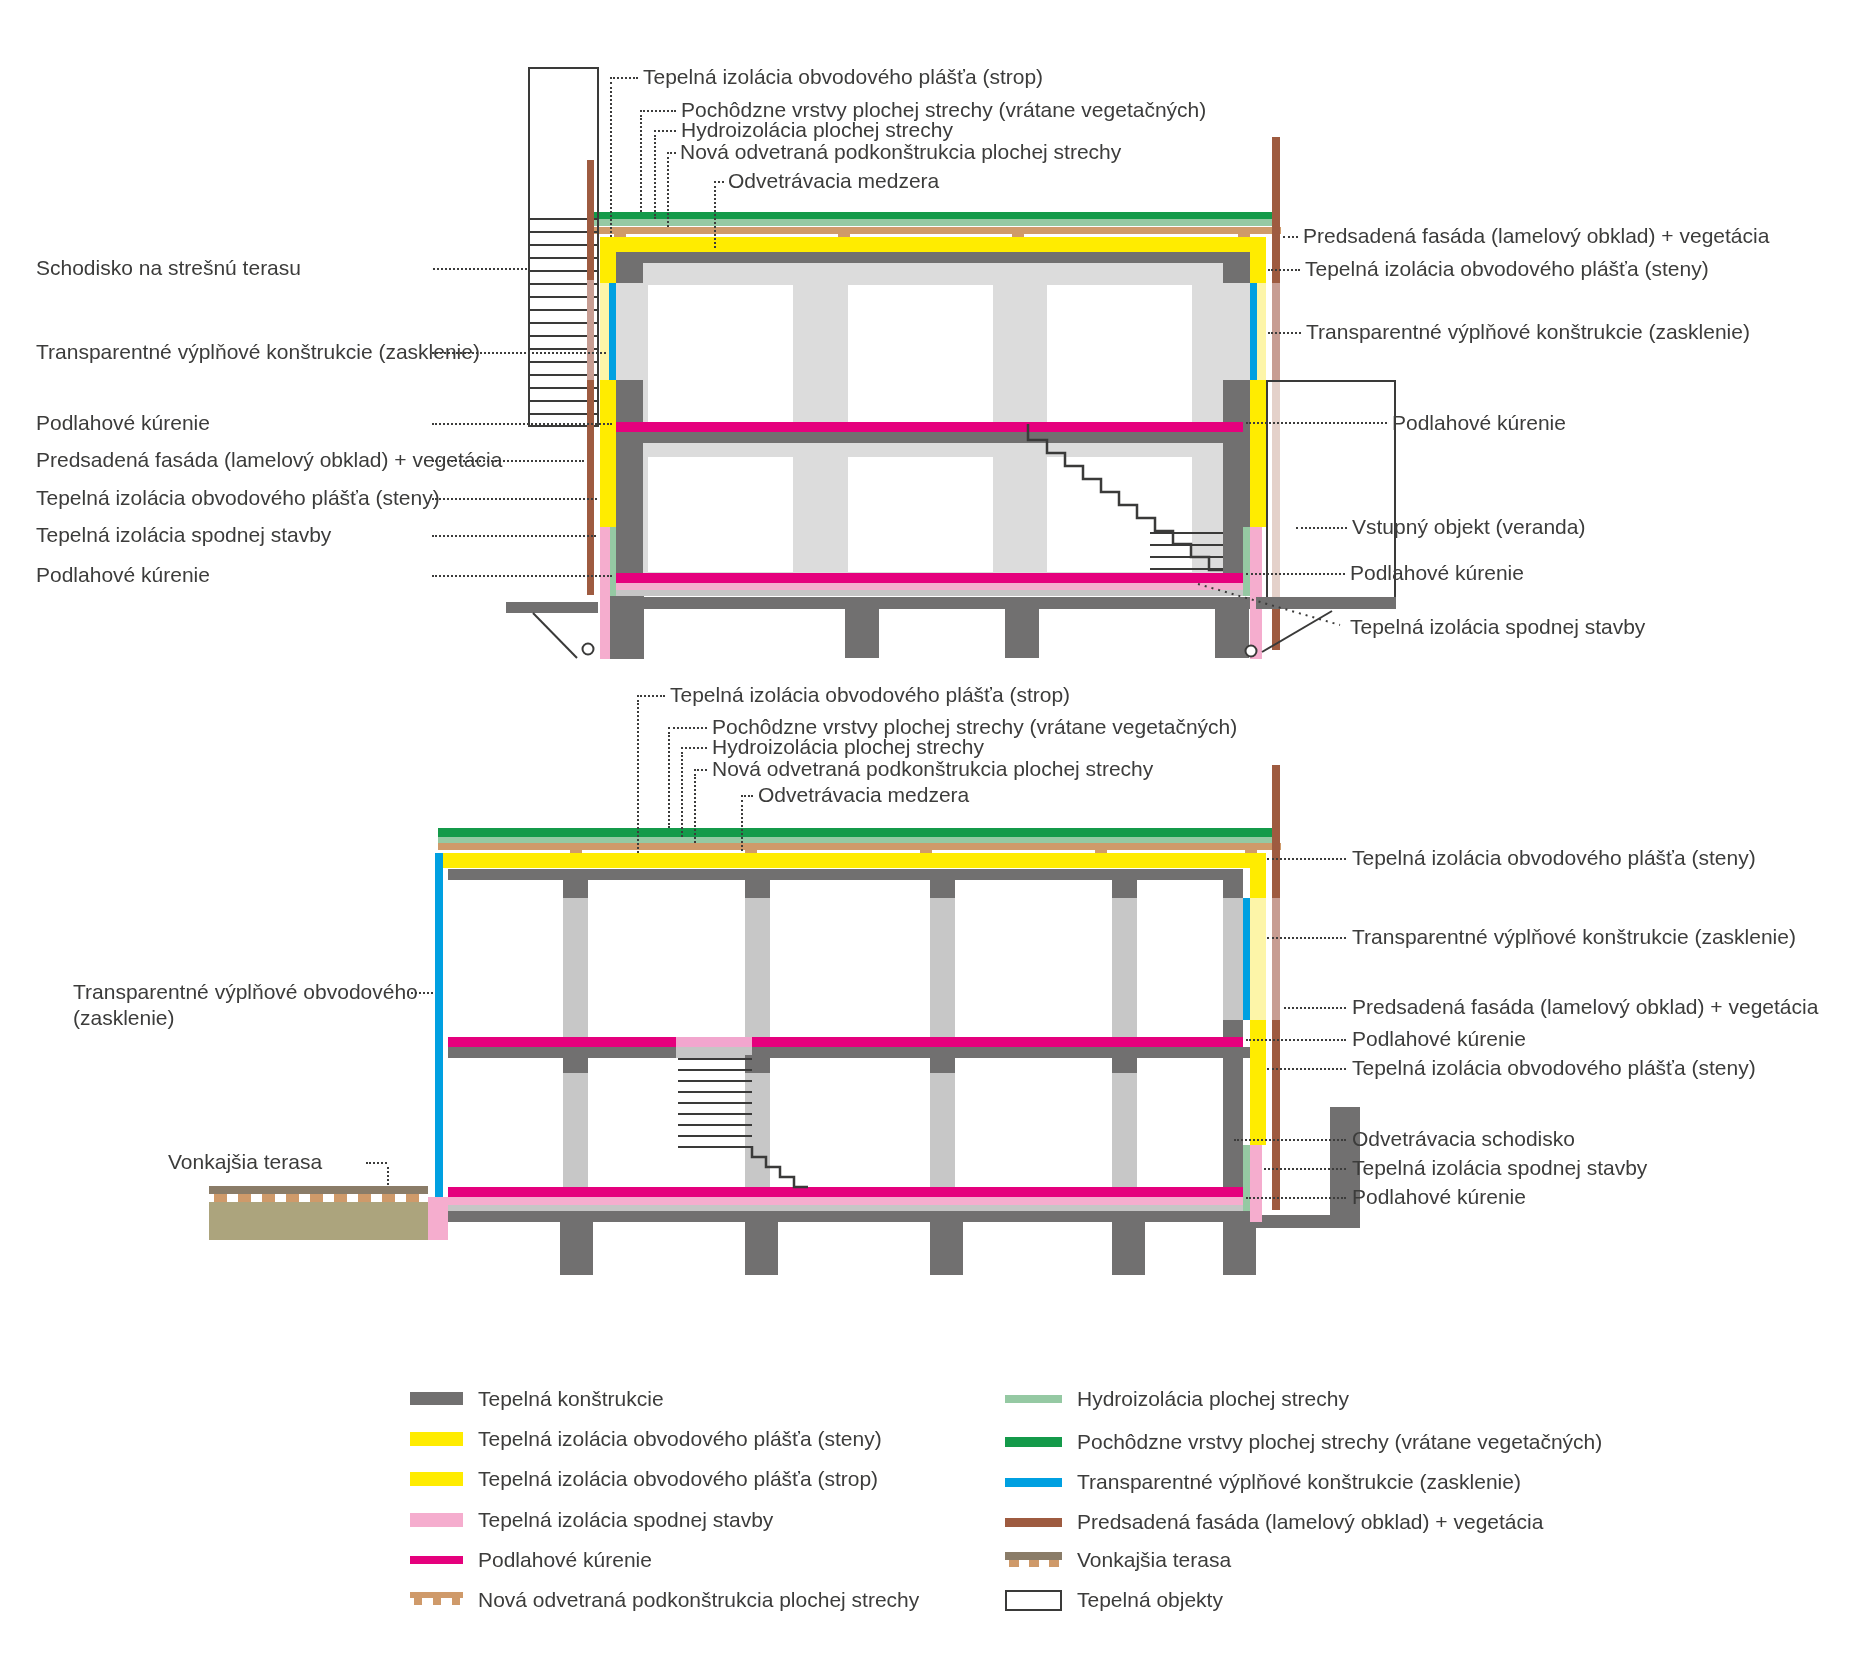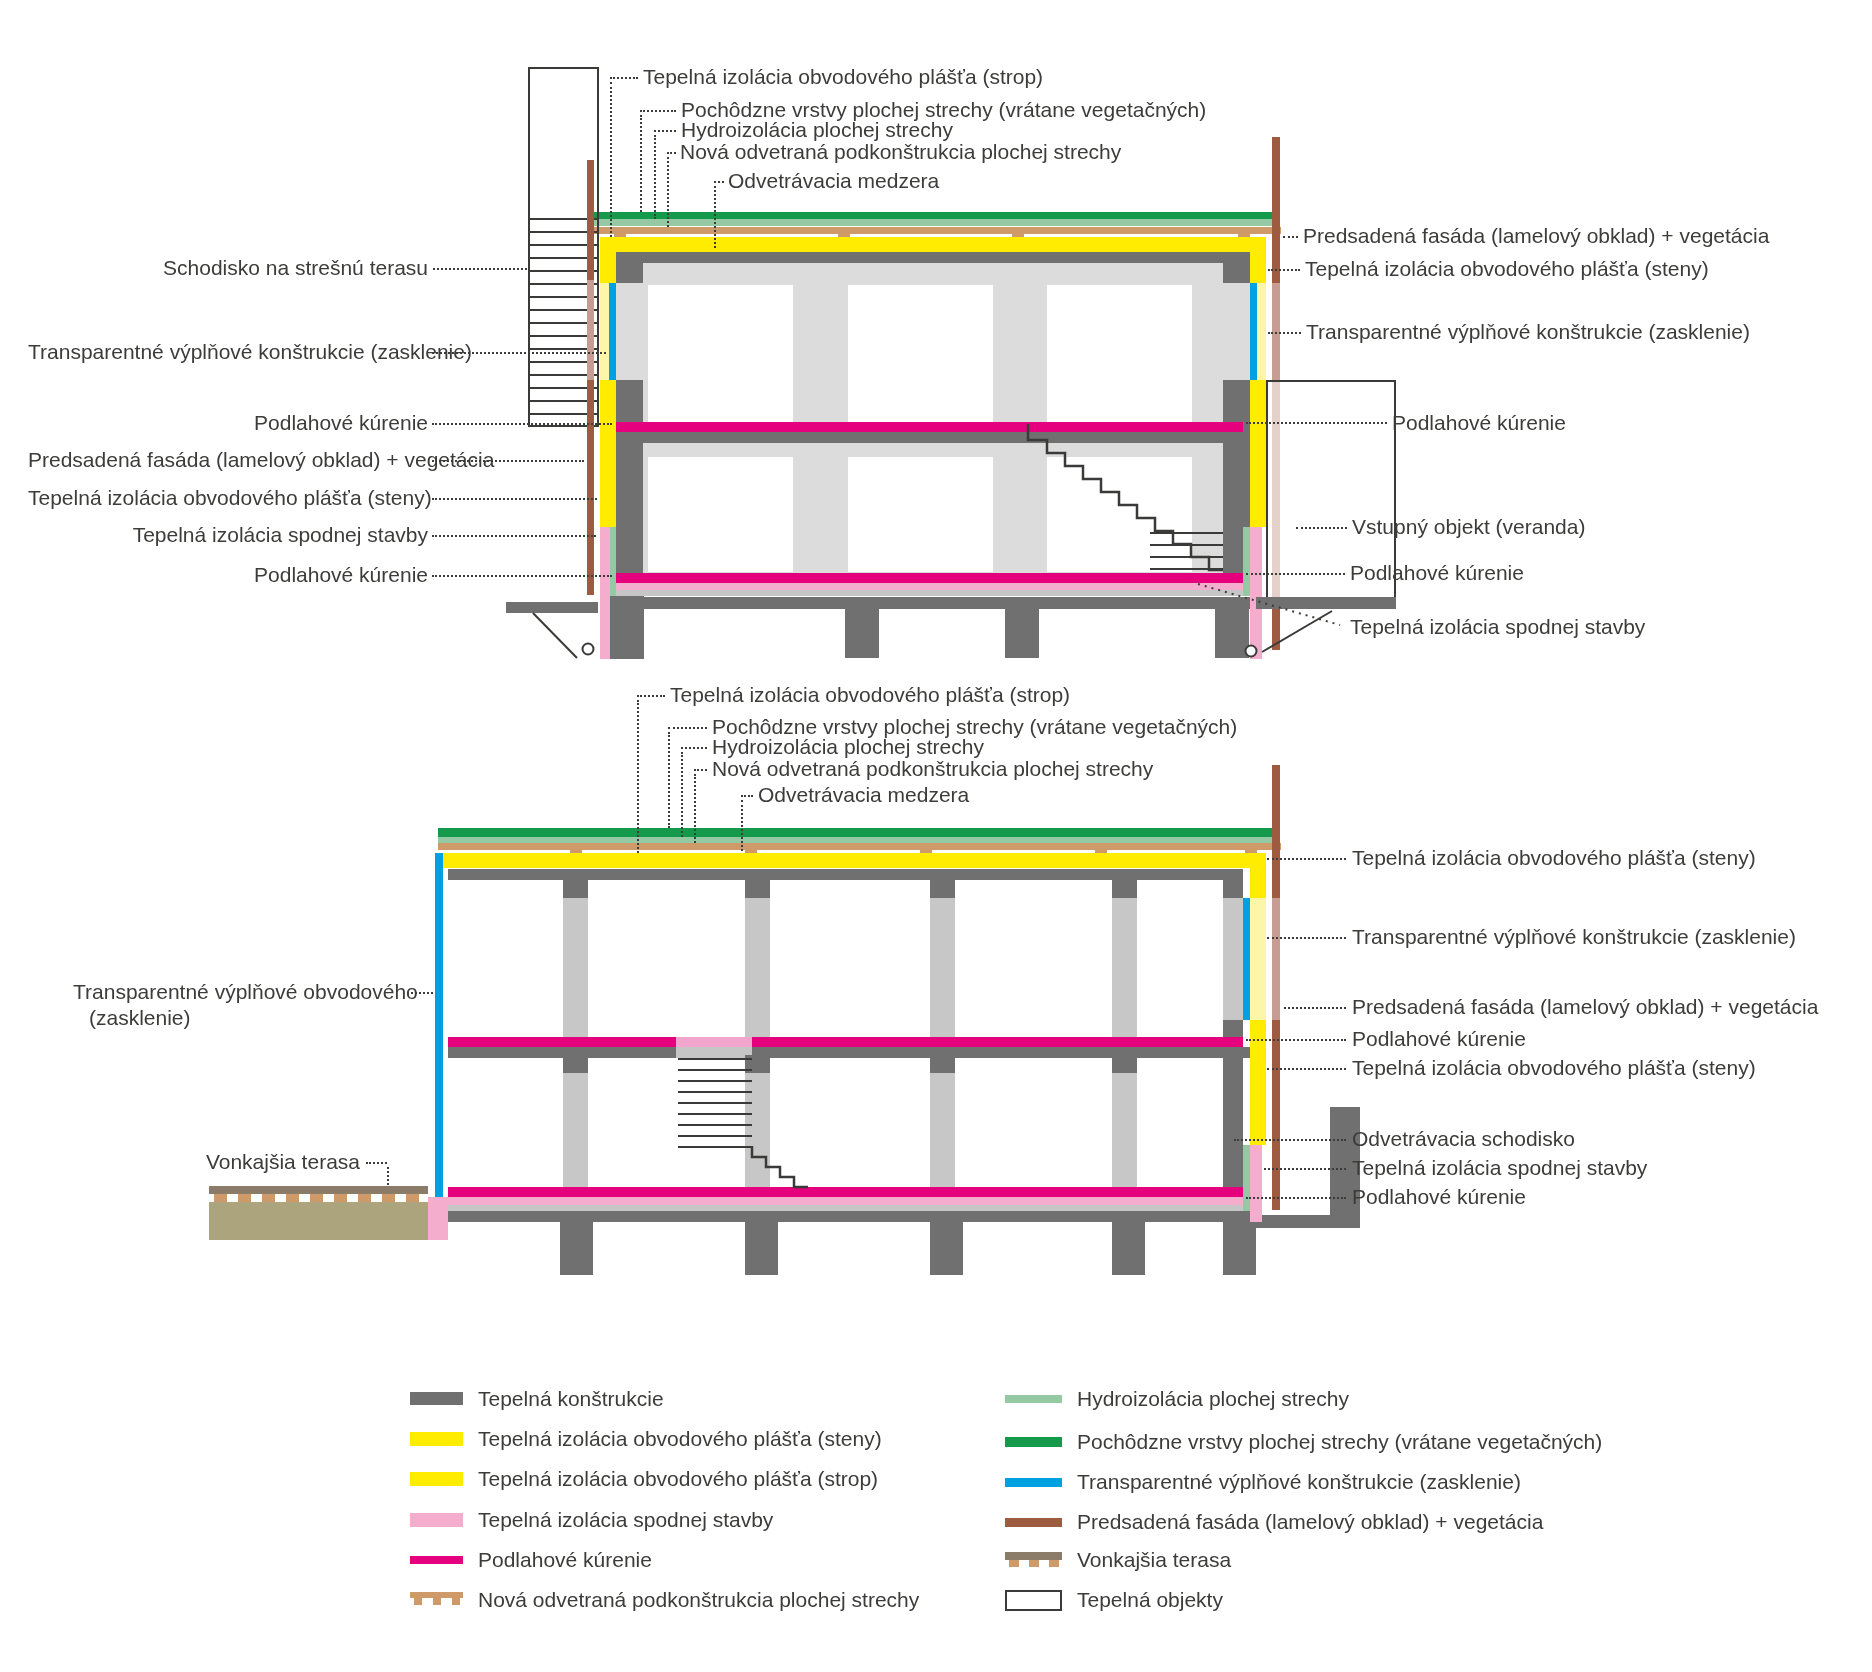--- a/index.html
+++ b/index.html
@@ -19,21 +19,21 @@
   .c-green{background:var(--green);}
   .c-lgreen{background:var(--green-light);}
   .c-blue{background:var(--blue);}
   .c-brown{background:var(--brown);}
   .c-lbrown{background:var(--brown-light);}
   .c-tan{background:var(--tan);}
   .c-olive{background:var(--terrace-olive);}
   .c-tbar{background:var(--terrace-bar);}
   .white{background:#fff;}
   .lbl{position:absolute;font-size:21px;line-height:26px;height:26px;white-space:nowrap;}
-  .lbl.r{text-align:right;}
+  .lbl.r{margin-left:8px;}
   .dot-h{position:absolute;height:0;border-top:2px dotted var(--text);}
   .dot-v{position:absolute;width:0;border-left:2px dotted var(--text);}
   .outline-rect{position:absolute;border:2px solid var(--outline);}
   .treads{position:absolute;background:repeating-linear-gradient(to bottom,var(--outline) 0 2px,transparent 2px 13px);}
   .treads12{position:absolute;background:repeating-linear-gradient(to bottom,var(--outline) 0 2px,transparent 2px 12px);}
   .treads11{position:absolute;background:repeating-linear-gradient(to bottom,var(--outline) 0 2px,transparent 2px 11px);}
   .legend-text{position:absolute;font-size:21px;line-height:26px;white-space:nowrap;}
   svg{position:absolute;left:0;top:0;pointer-events:none;}
 </style>
 </head>
@@ -248,21 +248,21 @@
   <div class="dot-v" style="left:681px;top:752px;height:85px"></div>
   <div class="lbl" style="left:712px;top:734px">Hydroizolácia plochej strechy</div>
   <div class="dot-h" style="left:694px;top:769px;width:13px"></div>
   <div class="dot-v" style="left:694px;top:774px;height:69px"></div>
   <div class="lbl" style="left:712px;top:756px">Nová odvetraná podkonštrukcia plochej strechy</div>
   <div class="dot-h" style="left:741px;top:795px;width:12px"></div>
   <div class="dot-v" style="left:741px;top:800px;height:51px"></div>
   <div class="lbl" style="left:758px;top:782px">Odvetrávacia medzera</div>
 
   <div class="lbl" style="left:73px;top:979px">Transparentné výplňové obvodového</div>
-  <div class="lbl" style="left:89px;top:1005px">(zasklenie)</div>
+  <div class="lbl" style="left:73px;top:1005px">(zasklenie)</div>
   <div class="dot-h" style="left:407px;top:992px;width:26px"></div>
   <div class="lbl r" style="left:160px;top:1149px;width:200px">Vonkajšia terasa</div>
   <div class="dot-h" style="left:366px;top:1162px;width:21px"></div>
   <div class="dot-v" style="left:387px;top:1167px;height:18px"></div>
 
   <div class="dot-h" style="left:1267px;top:858px;width:79px"></div>
   <div class="lbl" style="left:1352px;top:845px">Tepelná izolácia obvodového plášťa (steny)</div>
   <div class="dot-h" style="left:1267px;top:937px;width:79px"></div>
   <div class="lbl" style="left:1352px;top:924px">Transparentné výplňové konštrukcie (zasklenie)</div>
   <div class="dot-h" style="left:1284px;top:1007px;width:62px"></div>

